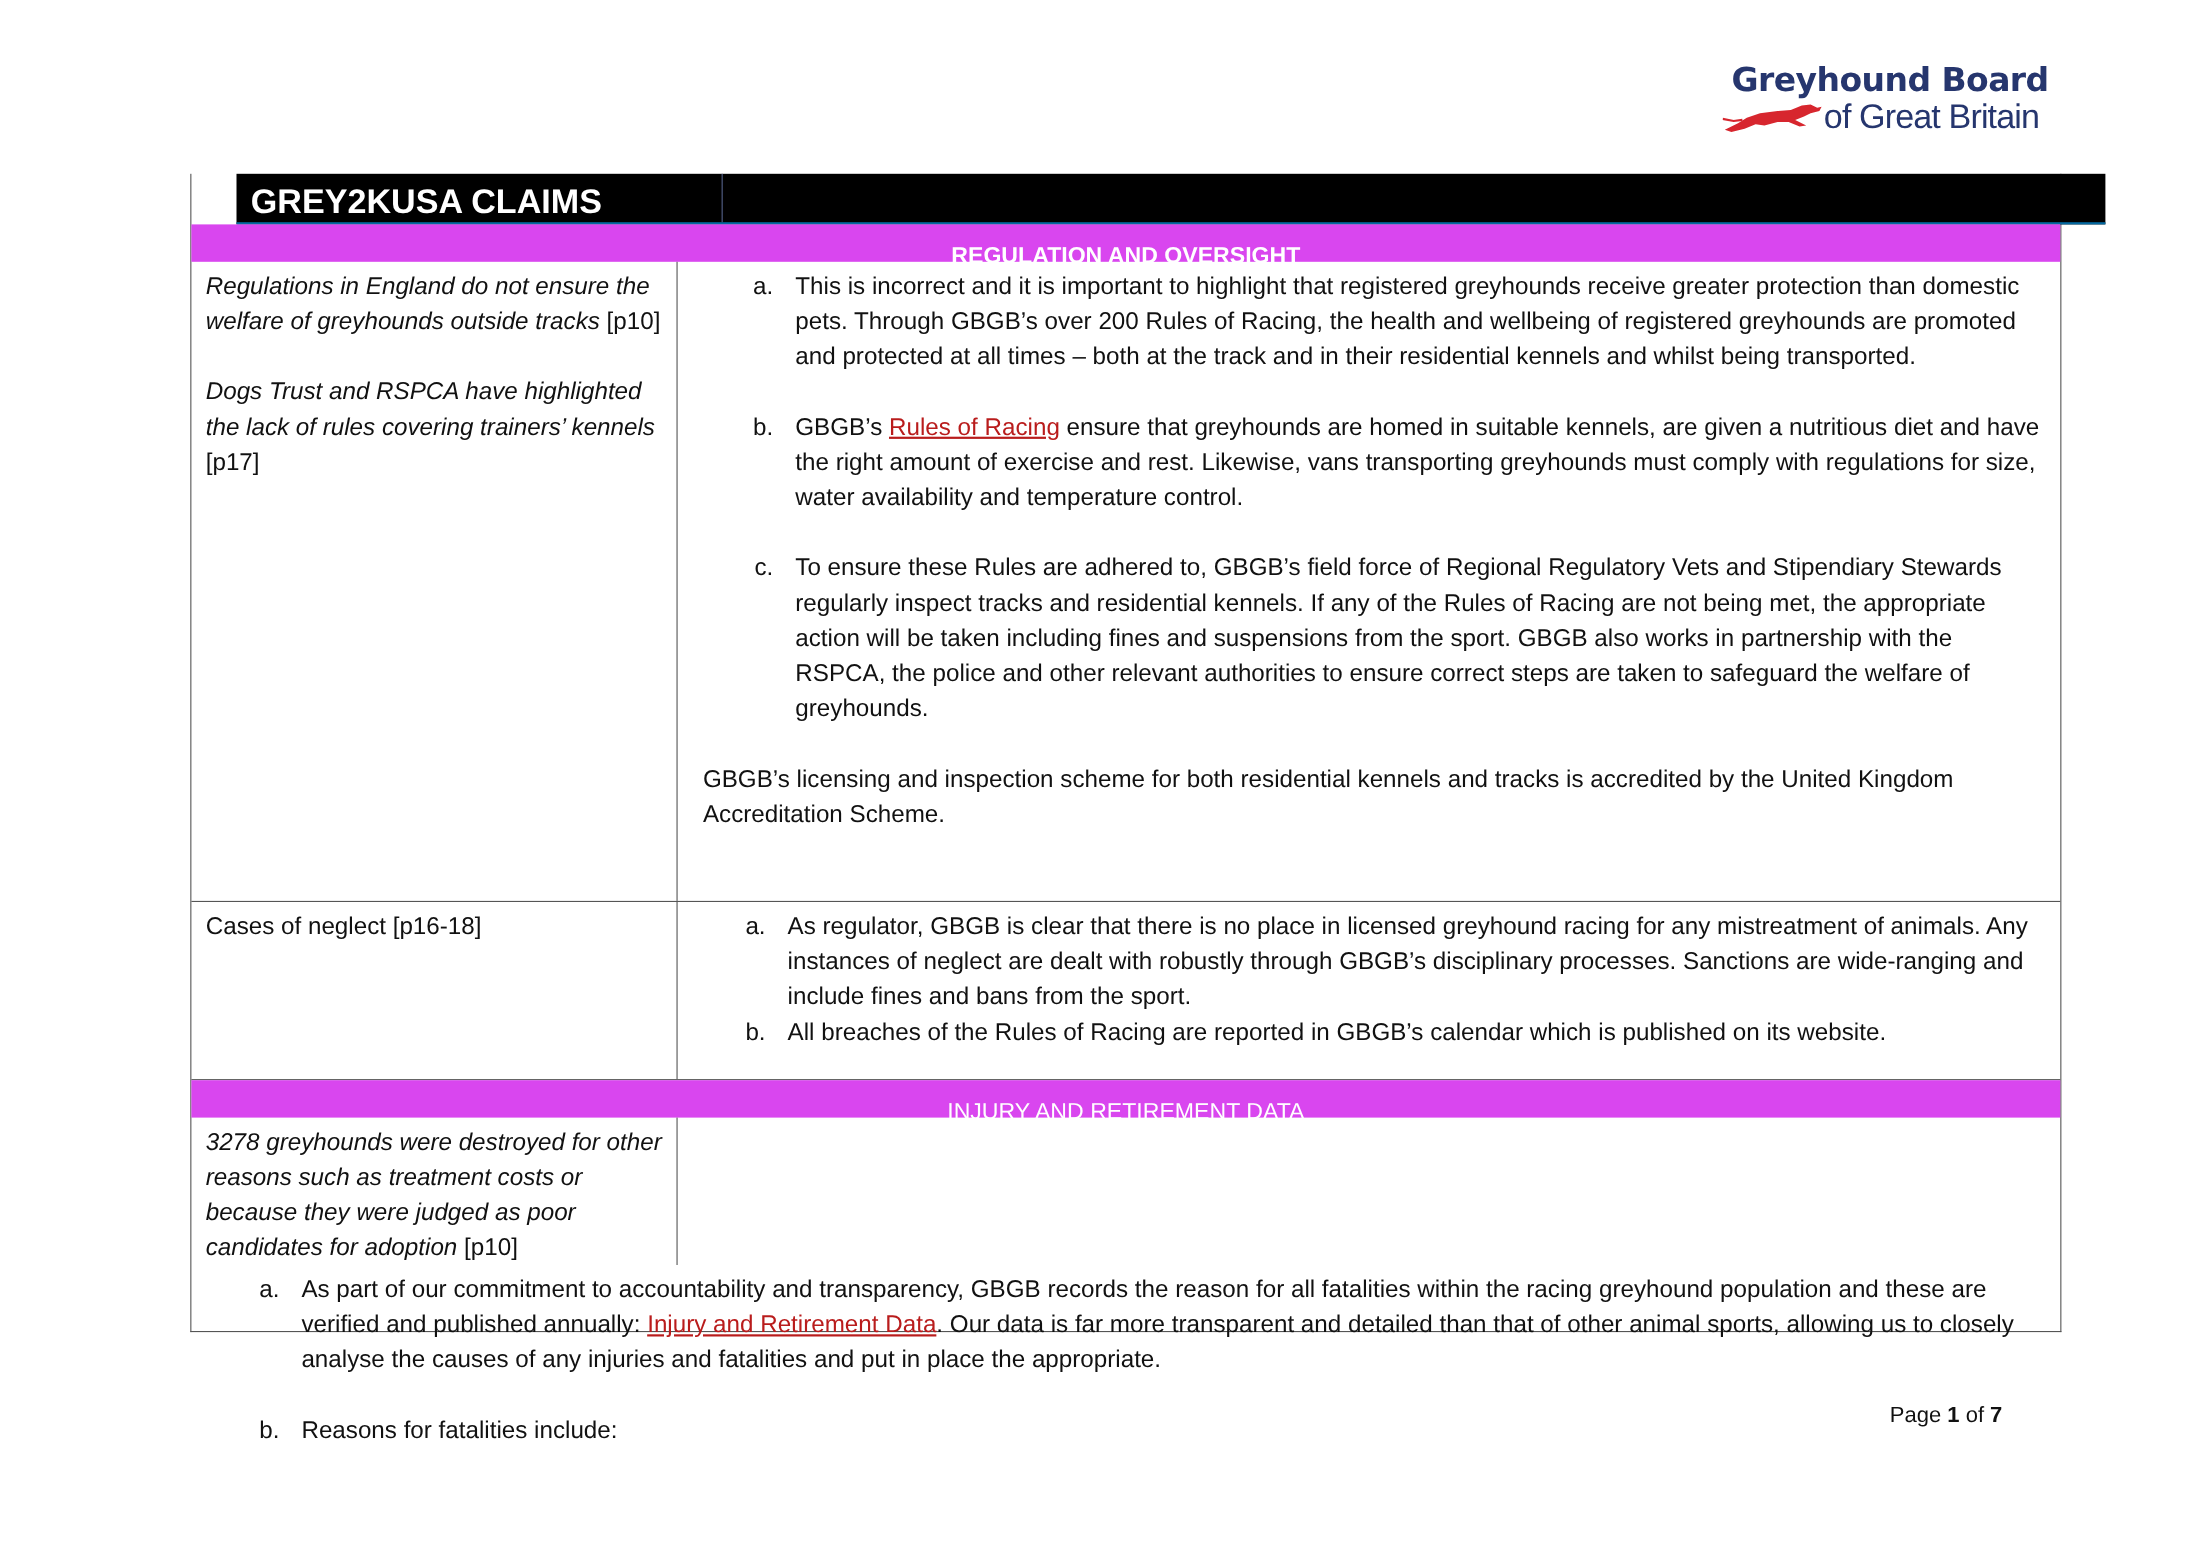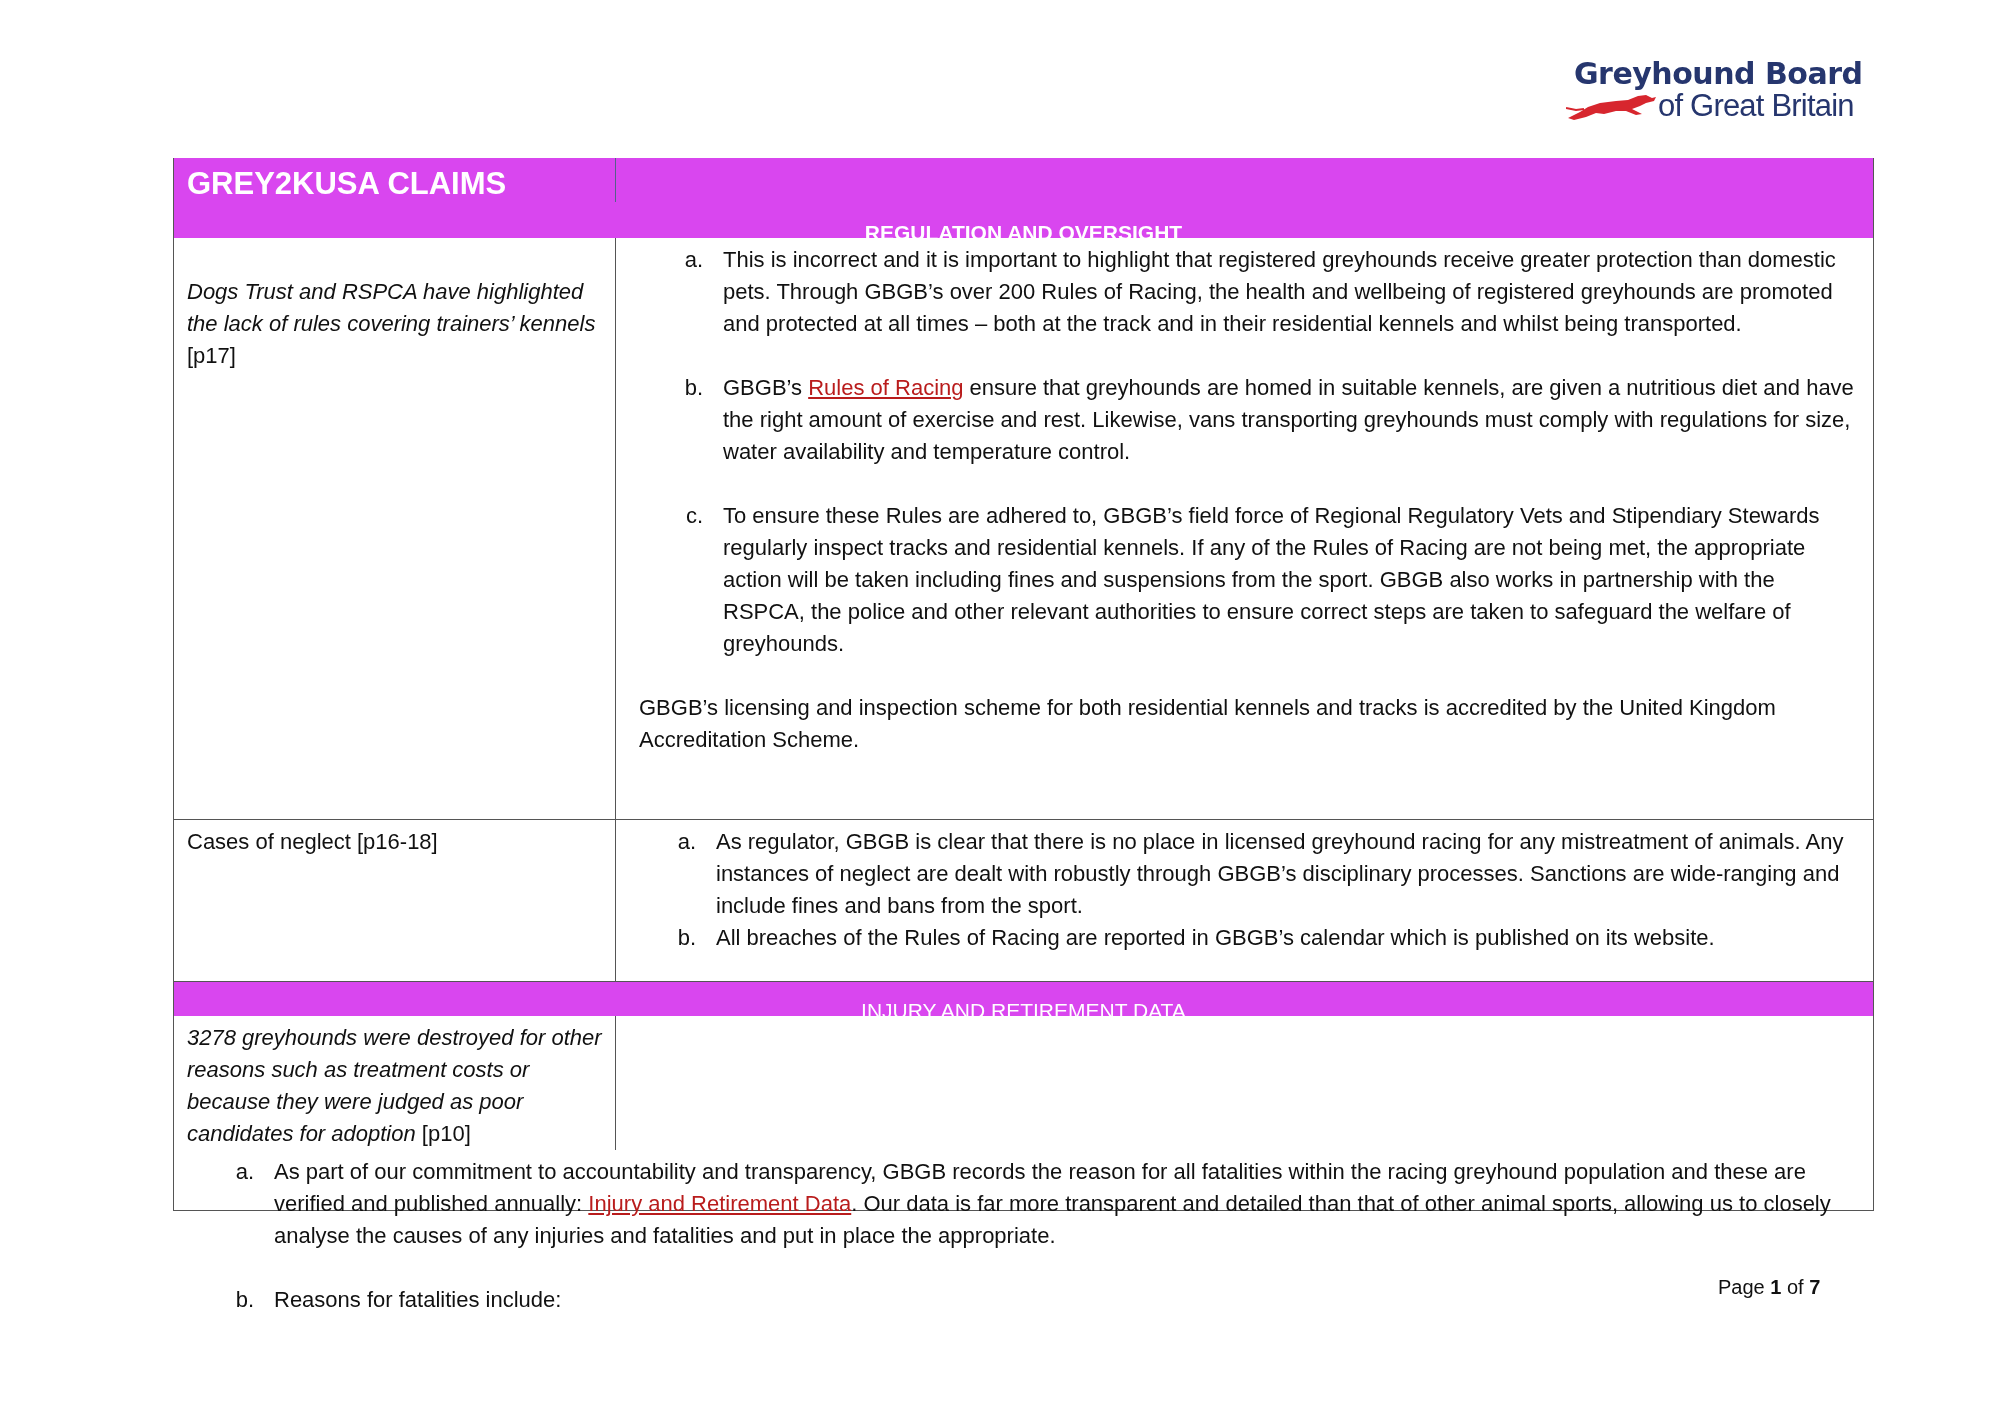--- a/index.html
+++ b/index.html
@@ -14,21 +14,21 @@
     }
     .logo .l2 {
       position: absolute; left: 92px; top: 32px;
       font-family: "Liberation Sans", sans-serif; font-weight: normal;
       font-size: 31px; letter-spacing: -0.8px; color: #26366e; white-space: nowrap;
     }
     .logo svg { position: absolute; left: 0; top: 36px; }
 
     .tbl { position: absolute; left: 173px; top: 158px; width: 1701px; border: 1.5px solid #555; border-top: none; }
     .row { display: flex; width: 100%; }
-    .hdr { background: #d946ef; height: 46px; border-bottom: 2px solid #d946ef; }
+    .hdr { background: #000000; height: 46px; border-bottom: 2px solid #0369a1; margin-left: 41px; }
     .hdr .c1, .hdr .c2 { color: #fff; font-weight: bold; font-size: 31px; padding: 8px 0 0 13px; }
     .hdr .c1 { width: 442px; border-right: 1px solid #55618a; }
     .hdr .c2 { flex: 1; padding-left: 12px; }
     .sec { background: #d946ef; height: 34px; color: #fff; font-size: 21px; text-align: center; padding-top: 17px; }
     .sec.bold { font-weight: bold; }
     .body-row { border-bottom: 1.5px solid #555; }
     .body-row .c1 { width: 442px; border-right: 1.5px solid #555; padding: 6px 13px 0 13px; font-size: 22px; line-height: 32px; }
     .body-row .c2 { flex: 1; padding: 6px 12px 0 12px; font-size: 22px; line-height: 32px; }
     .it { font-style: italic; }
     .gap { height: 32px; }
@@ -55,20 +55,23 @@
 
 <div class="tbl">
   <div class="row hdr">
     <div class="c1">GREY2KUSA CLAIMS</div>
   </div>
 
   <div class="sec bold">REGULATION AND OVERSIGHT</div>
 
   <div class="row body-row" style="height:582px;">
     <div class="c1">
+      <div>
+        <span class="it">Regulations in England do not ensure the welfare of greyhounds outside tracks</span><span> [p10]</span>
+      </div>
       <div class="gap"></div>
       <div>
         <span class="it">Dogs Trust and RSPCA have highlighted the lack of rules covering trainers’ kennels</span><span> [p17]</span>
       </div>
     </div>
     <div class="c2">
       <div class="item">
         <span class="lbl">a.</span>
         <span class="txt">This is incorrect and it is important to highlight that registered greyhounds receive greater protection than domestic pets.  Through GBGB’s over 200 Rules of Racing, the health and wellbeing of registered greyhounds are promoted and protected at all times – both at the track and in their residential kennels and whilst being transported.</span>
       </div>

